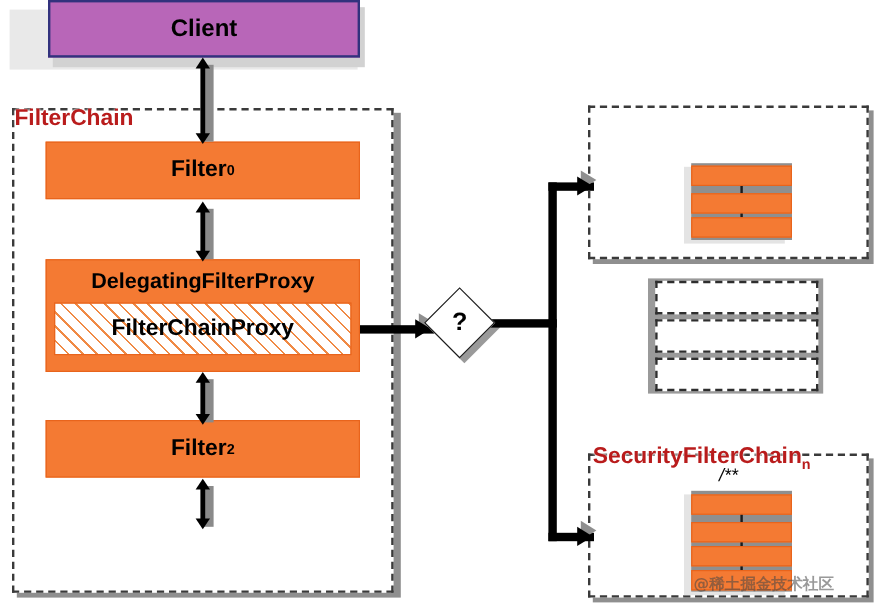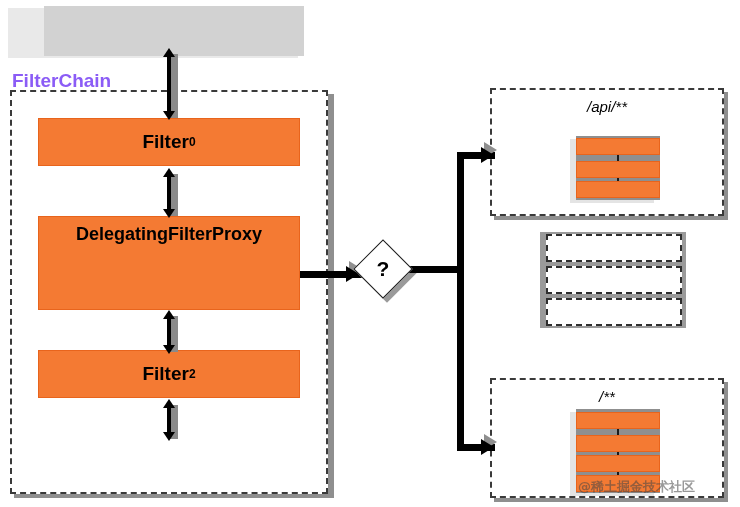--- a/index.html
+++ b/index.html
@@ -37,23 +37,24 @@
     color:#000;font-weight:bold;font-size:19px;z-index:7;
   }
 
   
   .dashed-box{
     border:2px dashed #3a3a3a;background:#ffffff;z-index:2;
   }
   .dashed-shadow{background:#8f8f8f;z-index:1;}
 
   .container-label{
-    color:#8b5cf6;font-weight:bold;font-size:19px;
+    color:#b91c1c;font-weight:bold;font-size:19px;
     white-space:nowrap;z-index:5;
     text-shadow:0 0 2px #ffffff,0 0 3px #ffffff;
+    margin-top:18px;
   }
   .container-label sub{font-size:12px;font-weight:bold;}
 
   .path-label{
     font-style:italic;font-size:15px;color:#000;
     white-space:nowrap;z-index:5;text-align:center;
   }
 
   
   .bar-stack{z-index:5;}
@@ -127,20 +128,23 @@
     font-family:"DejaVu Sans",sans-serif;
   }
 </style>
 </head>
 <body>
 
 <div class="canvas">
 
   <div class="abs shadow-layer" style="left:8px;top:8px;width:290px;height:50px;"></div>
   <div class="abs shadow-layer mid" style="left:44px;top:6px;width:260px;height:50px;"></div>
+  <div class="abs client-box" style="left:40px;top:0px;width:260px;height:48px;">
+    <span>Client</span>
+  </div>
 
   <div class="abs varrow" style="left:163px;top:48px;width:16px;height:72px;">
     <div class="shaftshadow"></div>
       <div class="shaft"></div>
     <div class="head-up"></div>
       <div class="head-dn"></div>
   </div>
 
   <div class="abs dashed-shadow" style="left:14px;top:94px;width:320px;height:404px;"></div>
   <div class="abs dashed-box" style="left:10px;top:90px;width:318px;height:404px;"></div>
@@ -160,20 +164,23 @@
       <div class="shaft"></div>
     <div class="head-up"></div>
       <div class="head-dn"></div>
   </div>
 
   <div class="abs shadow-layer" style="left:28px;top:228px;width:282px;height:96px;"></div>
   <div class="abs shadow-layer dark" style="left:42px;top:222px;width:262px;height:96px;"></div>
   <div class="abs orange-box tight" style="left:38px;top:216px;width:262px;height:94px;align-items:flex-start;padding-top:7px;">
     <span>DelegatingFilterProxy</span>
   </div>
+  <div class="abs hatch-box" style="left:45px;top:252px;width:248px;height:44px;">
+    <span>FilterChainProxy</span>
+  </div>
 
   <div class="abs varrow" style="left:163px;top:310px;width:16px;height:44px;">
     <div class="shaftshadow"></div>
       <div class="shaft"></div>
     <div class="head-up"></div>
       <div class="head-dn"></div>
   </div>
 
   <div class="abs shadow-layer" style="left:28px;top:360px;width:282px;height:48px;"></div>
   <div class="abs shadow-layer dark" style="left:42px;top:356px;width:262px;height:48px;"></div>
@@ -208,39 +215,41 @@
   <div class="thick-h" style="left:457px;top:152px;width:38px;"></div>
   <div class="arrow-r-shadow" style="left:484px;top:142px;"></div>
   <div class="arrow-r" style="left:481px;top:147px;"></div>
 
   <div class="thick-h" style="left:457px;top:444px;width:38px;"></div>
   <div class="arrow-r-shadow" style="left:484px;top:434px;"></div>
   <div class="arrow-r" style="left:481px;top:439px;"></div>
 
   <div class="abs dashed-shadow" style="left:494px;top:92px;width:234px;height:128px;"></div>
   <div class="abs dashed-box" style="left:490px;top:88px;width:234px;height:128px;"></div>
-  <div class="abs path-label" style="left:540px;top:98px;width:134px;">/api/**</div>
 
   <div class="abs bar-stack-shadow" style="left:570px;top:139px;width:84px;height:64px;"></div>
   <div class="abs bar-stack-bg" style="left:576px;top:136px;width:84px;height:64px;"></div>
   <div class="abs bar-stack" style="left:576px;top:136px;width:84px;height:64px;">
     <div class="bar" style="top:2px;height:17px;"></div>
     <div class="gap-tick" style="top:19px;height:7px;"></div>
     <div class="bar" style="top:25px;height:17px;"></div>
     <div class="gap-tick" style="top:42px;height:7px;"></div>
     <div class="bar" style="top:45px;height:17px;"></div>
   </div>
 
   <div class="abs ph-row-bg" style="left:540px;top:232px;width:146px;height:96px;"></div>
   <div class="abs ph-row" style="left:546px;top:234px;width:136px;height:28px;"></div>
   <div class="abs ph-row" style="left:546px;top:266px;width:136px;height:28px;"></div>
   <div class="abs ph-row" style="left:546px;top:298px;width:136px;height:28px;"></div>
 
   <div class="abs dashed-shadow" style="left:494px;top:382px;width:234px;height:120px;"></div>
   <div class="abs dashed-box" style="left:490px;top:378px;width:234px;height:120px;"></div>
+  <div class="abs container-label" style="left:494px;top:352px;">
+    <span>SecurityFilterChain</span><sub>n</sub>
+  </div>
   <div class="abs path-label" style="left:540px;top:388px;width:134px;">/**</div>
 
   <div class="abs bar-stack-shadow" style="left:570px;top:412px;width:84px;height:84px;"></div>
   <div class="abs bar-stack-bg" style="left:576px;top:409px;width:84px;height:84px;"></div>
   <div class="abs bar-stack" style="left:576px;top:409px;width:84px;height:84px;">
     <div class="bar" style="top:3px;height:17px;"></div>
     <div class="gap-tick" style="top:20px;height:7px;"></div>
     <div class="bar" style="top:26px;height:17px;"></div>
     <div class="gap-tick" style="top:43px;height:7px;"></div>
     <div class="bar" style="top:46px;height:17px;"></div>

